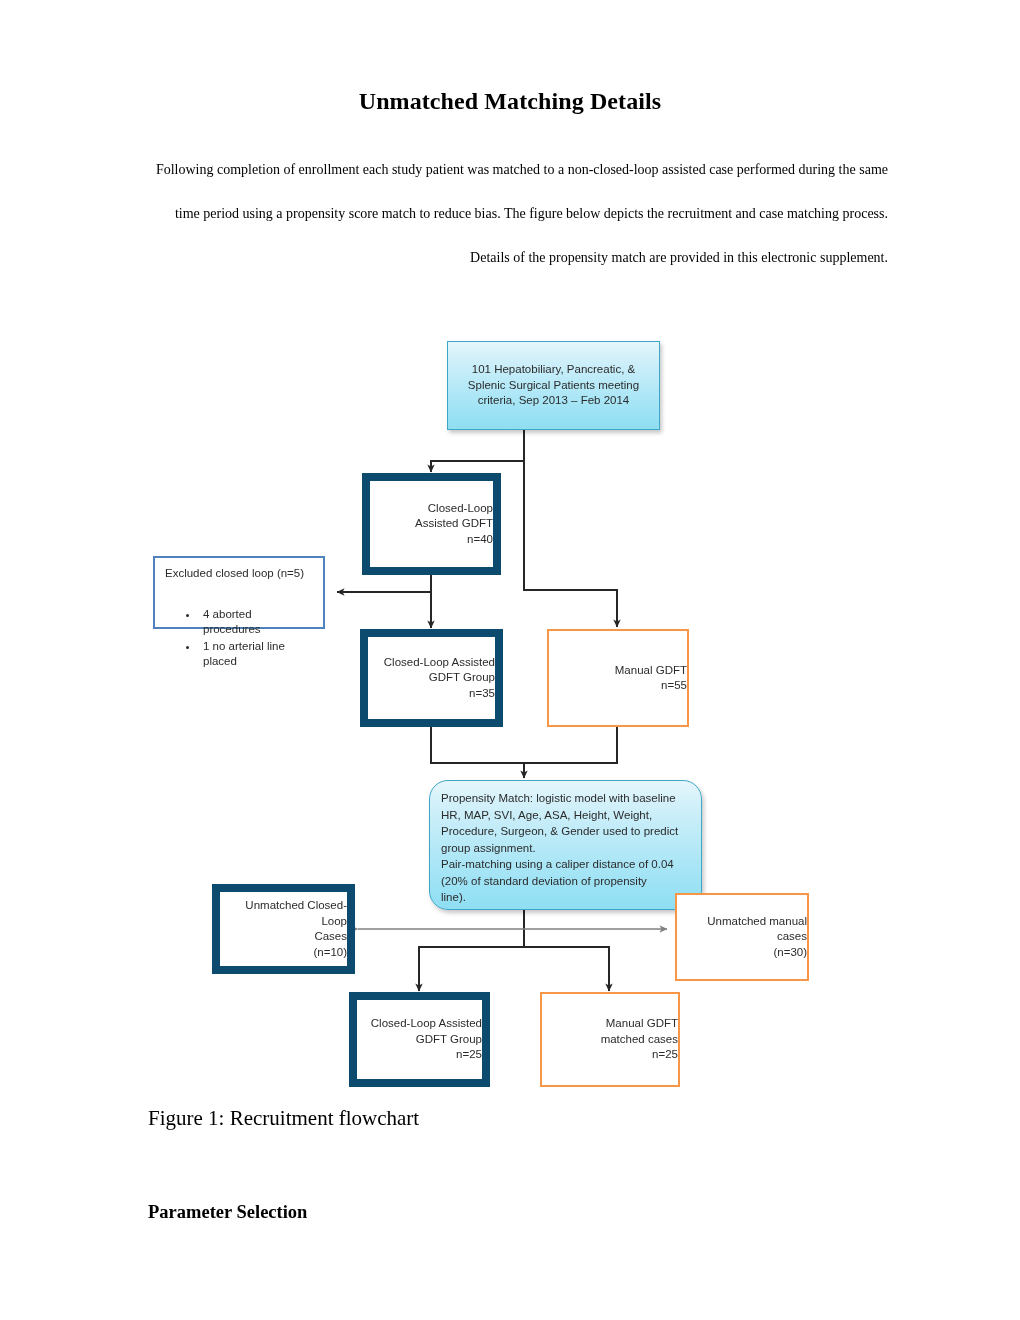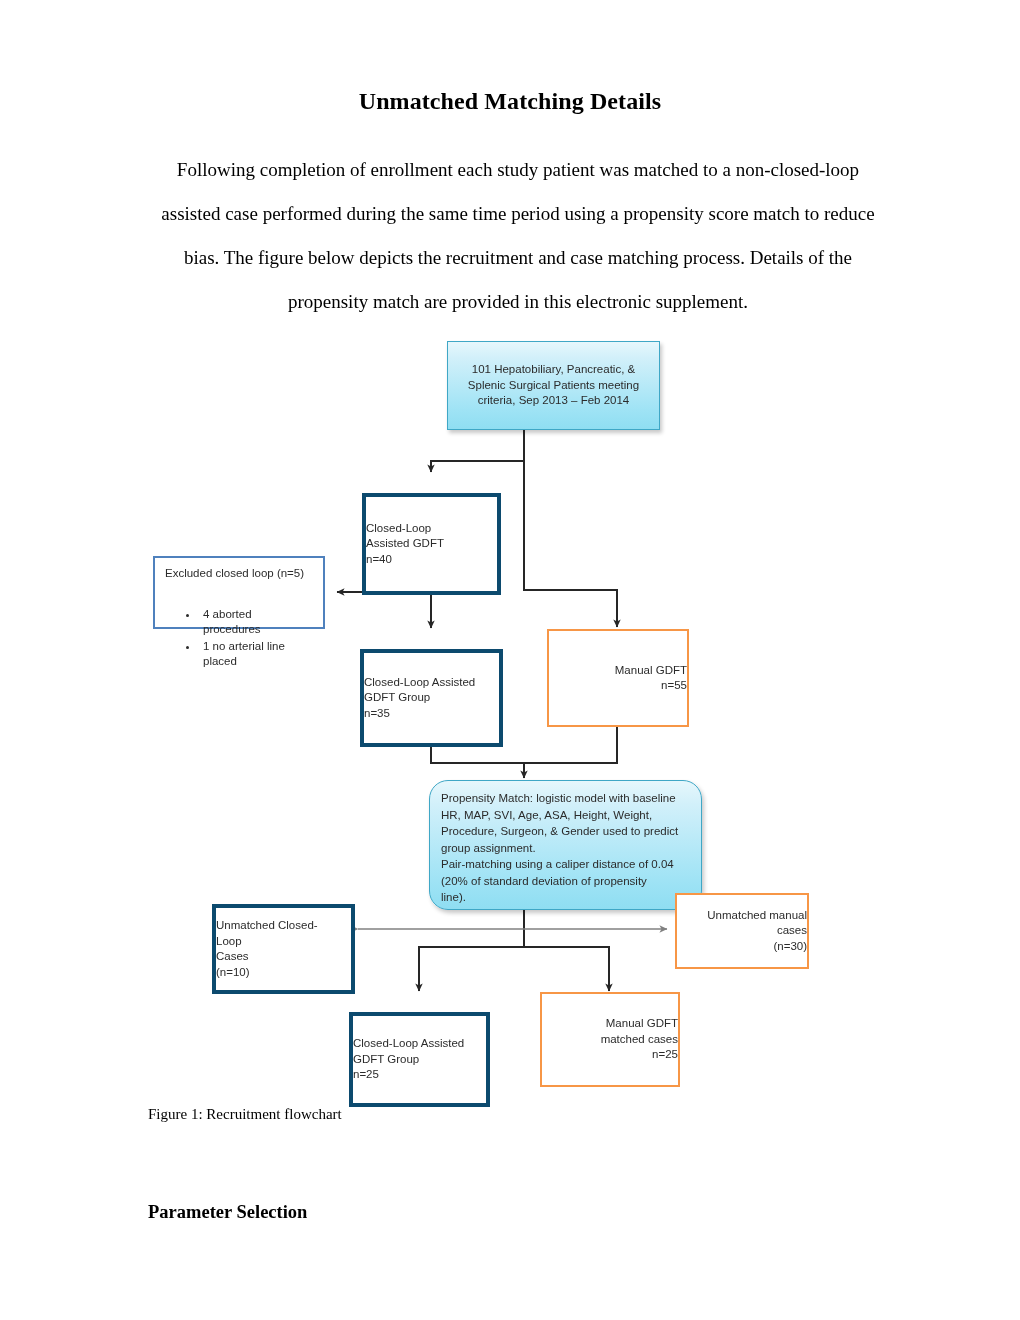--- a/index.html
+++ b/index.html
@@ -34,31 +34,31 @@
     font-weight: bold;
     font-size: 24px;
     letter-spacing: 0.1px;
   }
 
   .body-para {
     position: absolute;
     left: 148px;
     top: 148px;
     width: 740px;
-    font-size: 19px;
+    font-size: 14px;
     line-height: 44px;
-    text-align: center;
+    text-align: right;
   }
   .body-para p { margin: 0; }
 
   .fig-caption {
     position: absolute;
     left: 148px;
     top: 1106px;
-    font-size: 15px;
+    font-size: 21px;
   }
 
   .section-heading {
     position: absolute;
     left: 148px;
     top: 1202px;
     font-size: 18.5px;
     font-weight: bold;
   }
 
@@ -86,23 +86,22 @@
     line-height: 15.5px;
     display: flex;
     flex-direction: column;
     justify-content: center;
   }
   .node .lines { width: 100%; }
   .node .line { display: block; }
 
   .node-blue-outline {
     background: #ffffff;
-    border: 4px solid #0c4a6e;
-    text-align: left;
-    margin-top: 20px;
+    border: 8px solid #0c4a6e;
+    text-align: right;
   }
   .node-orange-outline {
     background: #ffffff;
     border: 2px solid #f79646;
     text-align: right;
     padding-left: 16px;
   }
   .node-blue-fill {
     border: 1px solid #3fa7c6;
     text-align: center;
@@ -250,21 +249,21 @@
 
     <div class="node node-blue-outline" style="left:212px; top:884px; width:143px; height:90px;">
       <span class="lines">
         <span class="line">Unmatched Closed-</span>
         <span class="line">Loop</span>
         <span class="line">Cases</span>
         <span class="line">(n=10)</span>
       </span>
     </div>
 
-    <div class="node node-orange-outline" style="left:675px; top:893px; width:134px; height:76px;">
+    <div class="node node-orange-outline" style="left:675px; top:893px; width:134px; height:88px;">
       <span class="lines">
         <span class="line">Unmatched manual</span>
         <span class="line">cases</span>
         <span class="line">(n=30)</span>
       </span>
     </div>
 
     <div class="node node-blue-outline" style="left:349px; top:992px; width:141px; height:95px;">
       <span class="lines">
         <span class="line">Closed-Loop Assisted</span>

